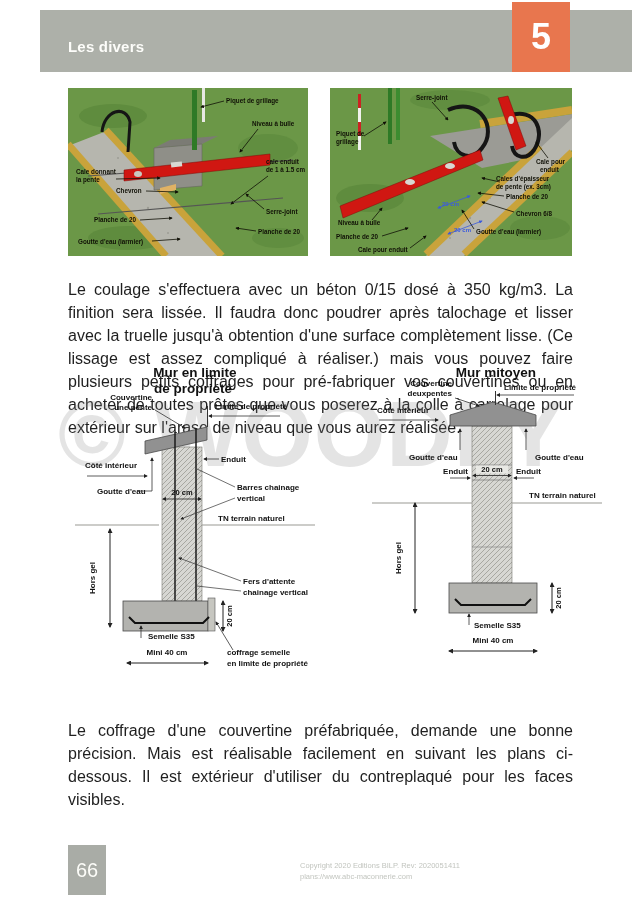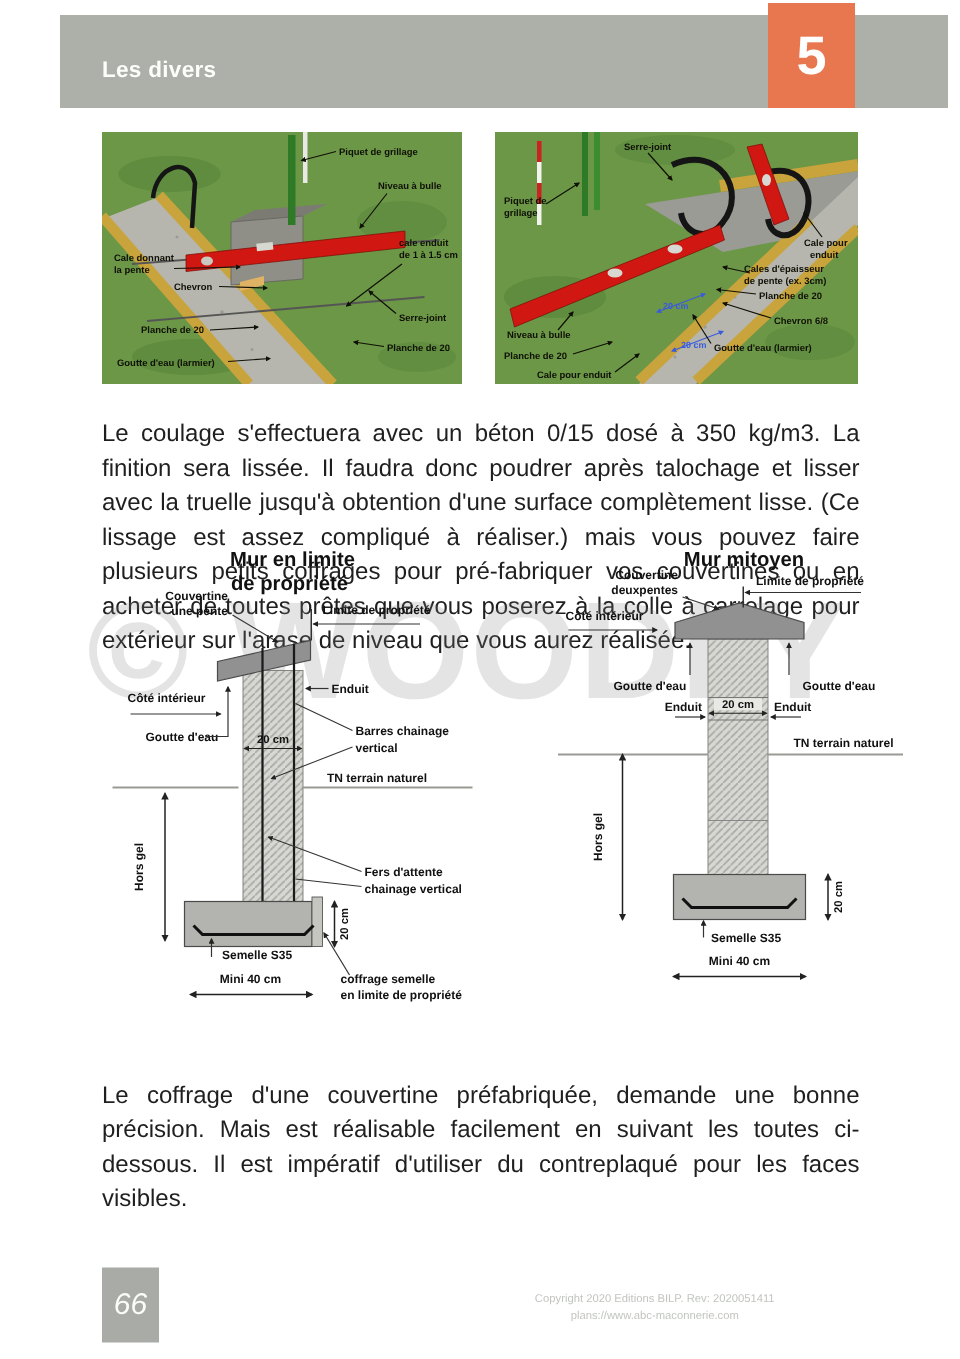--- a/index.html
+++ b/index.html
@@ -33,22 +33,22 @@
   
   text{font-family:"Liberation Sans",sans-serif;}
   .dg-title{font-size:13.5px;font-weight:bold;fill:#111;}
   .dg-label{font-size:8px;font-weight:bold;fill:#111;}
   .dg-dim{font-size:7.5px;font-weight:bold;fill:#111;}
   .ph-label{font-size:6.3px;font-weight:bold;fill:#101006;}
   .ph-dim{font-size:6px;font-weight:bold;fill:#3b5bdd;}
   
   .page-number{position:absolute;left:68px;top:845px;width:38px;height:50px;background:#a9aca6;
     display:flex;align-items:center;justify-content:center;}
-  .page-number span{color:#fcfcf8;font-size:20px;font-style:italic;}
-  .copyright{position:absolute;left:300px;top:861px;width:273px;text-align:center;
+  .page-number span{color:#fcfcf8;font-size:20px;}
+  .copyright{position:absolute;left:300px;top:861px;width:273px;text-align:left;
     font-size:7.5px;line-height:10.5px;color:#c2c5bf;}
 </style>
 </head>
 <body>
 
 <div class="page">
 
   <div class="header-bar"></div>
   <div class="header-title">Les divers</div>
   <div class="chapter-badge">
@@ -312,21 +312,21 @@
       <line x1="97" y1="263" x2="97" y2="252" stroke="#333" stroke-width="0.8" marker-end="url(#dgR-ah)"></line>
 
       <line x1="180" y1="221" x2="180" y2="251" stroke="#222" stroke-width="1" marker-start="url(#dgR-ah)" marker-end="url(#dgR-ah)"></line>
       <text class="dg-dim" x="189" y="236" text-anchor="middle" transform="rotate(-90 189 236)">20 cm</text>
 
       <text class="dg-label" x="121" y="281" text-anchor="middle">Mini 40 cm</text>
       <line x1="77" y1="289" x2="165" y2="289" stroke="#222" stroke-width="1" marker-start="url(#dgR-ah)" marker-end="url(#dgR-ah)"></line>
     </svg>
   </div>
 
-  <div class="para para2">Le coffrage d'une couvertine préfabriquée, demande une bonne précision. Mais est réalisable facilement en suivant les toutes ci-dessous. Il est impératif d'utiliser du contreplaqué pour les faces visibles.</div>
+  <div class="para para2">Le coffrage d'une couvertine préfabriquée, demande une bonne précision. Mais est réalisable facilement en suivant les plans ci-dessous. Il est extérieur d'utiliser du contreplaqué pour les faces visibles.</div>
 
   <div class="page-number">
     <span>66</span>
   </div>
   <div class="copyright">
     <div>Copyright 2020 Editions BILP. Rev: 2020051411</div>
     <div>plans://www.abc-maconnerie.com</div>
   </div>
 
 </div>

